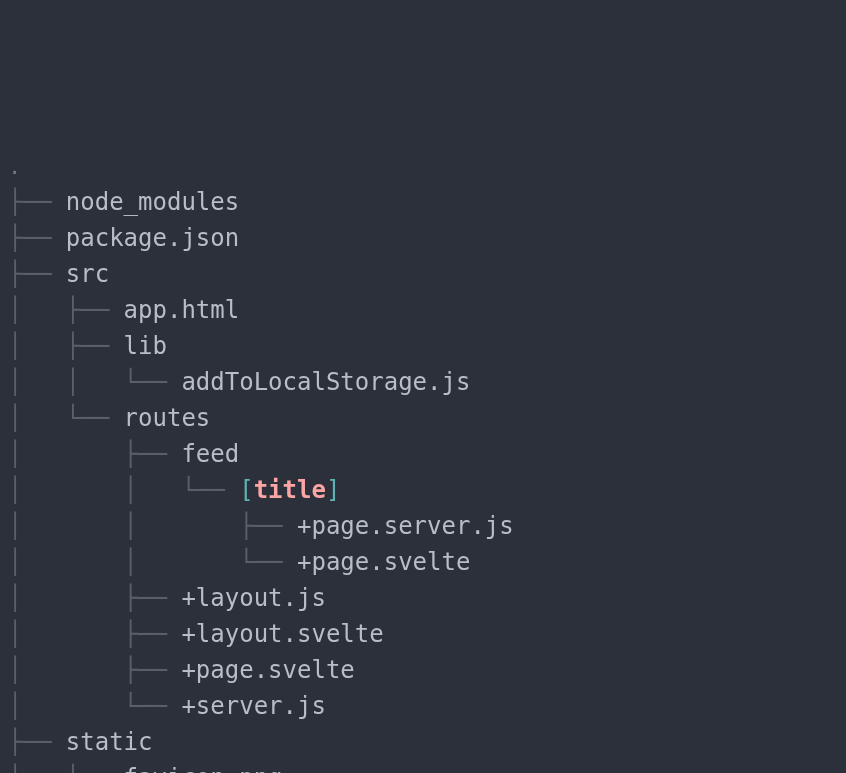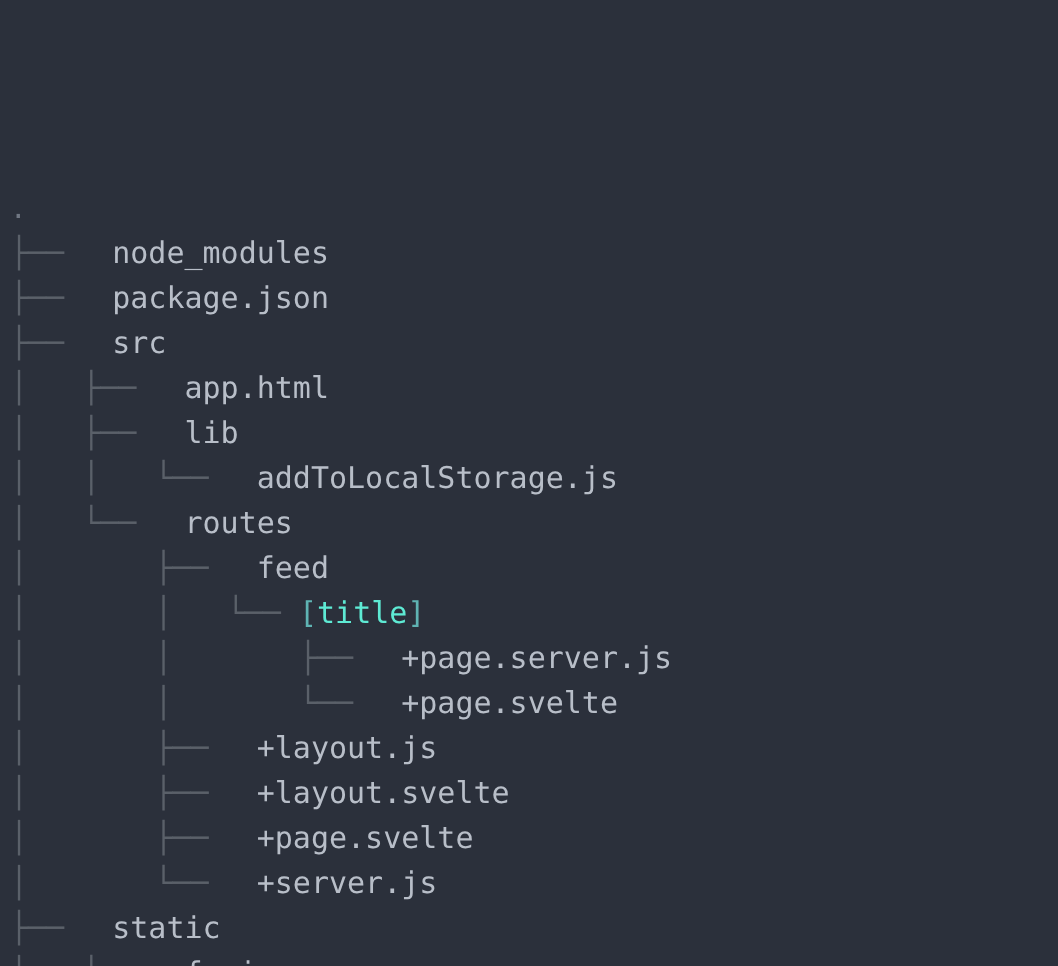--- a/index.html
+++ b/index.html
@@ -19,27 +19,27 @@
       white-space: pre;
     }
     .line {
       display: block;
     }
     .prefix {
       color: #5a6069;
     }
     .filename {
       color: #b8bec8;
-      margin-left: 24px;
     }
     .bracket {
       color: #5fb3b3;
     }
     .bracket-content {
-      color: #5eead4;
+      color: #fca5a5;
+      font-weight: bold;
     }
     .root-dot {
       color: #707783;
       font-size: 22px;
     }
   </style>
 </head>
 <body>
 
 

